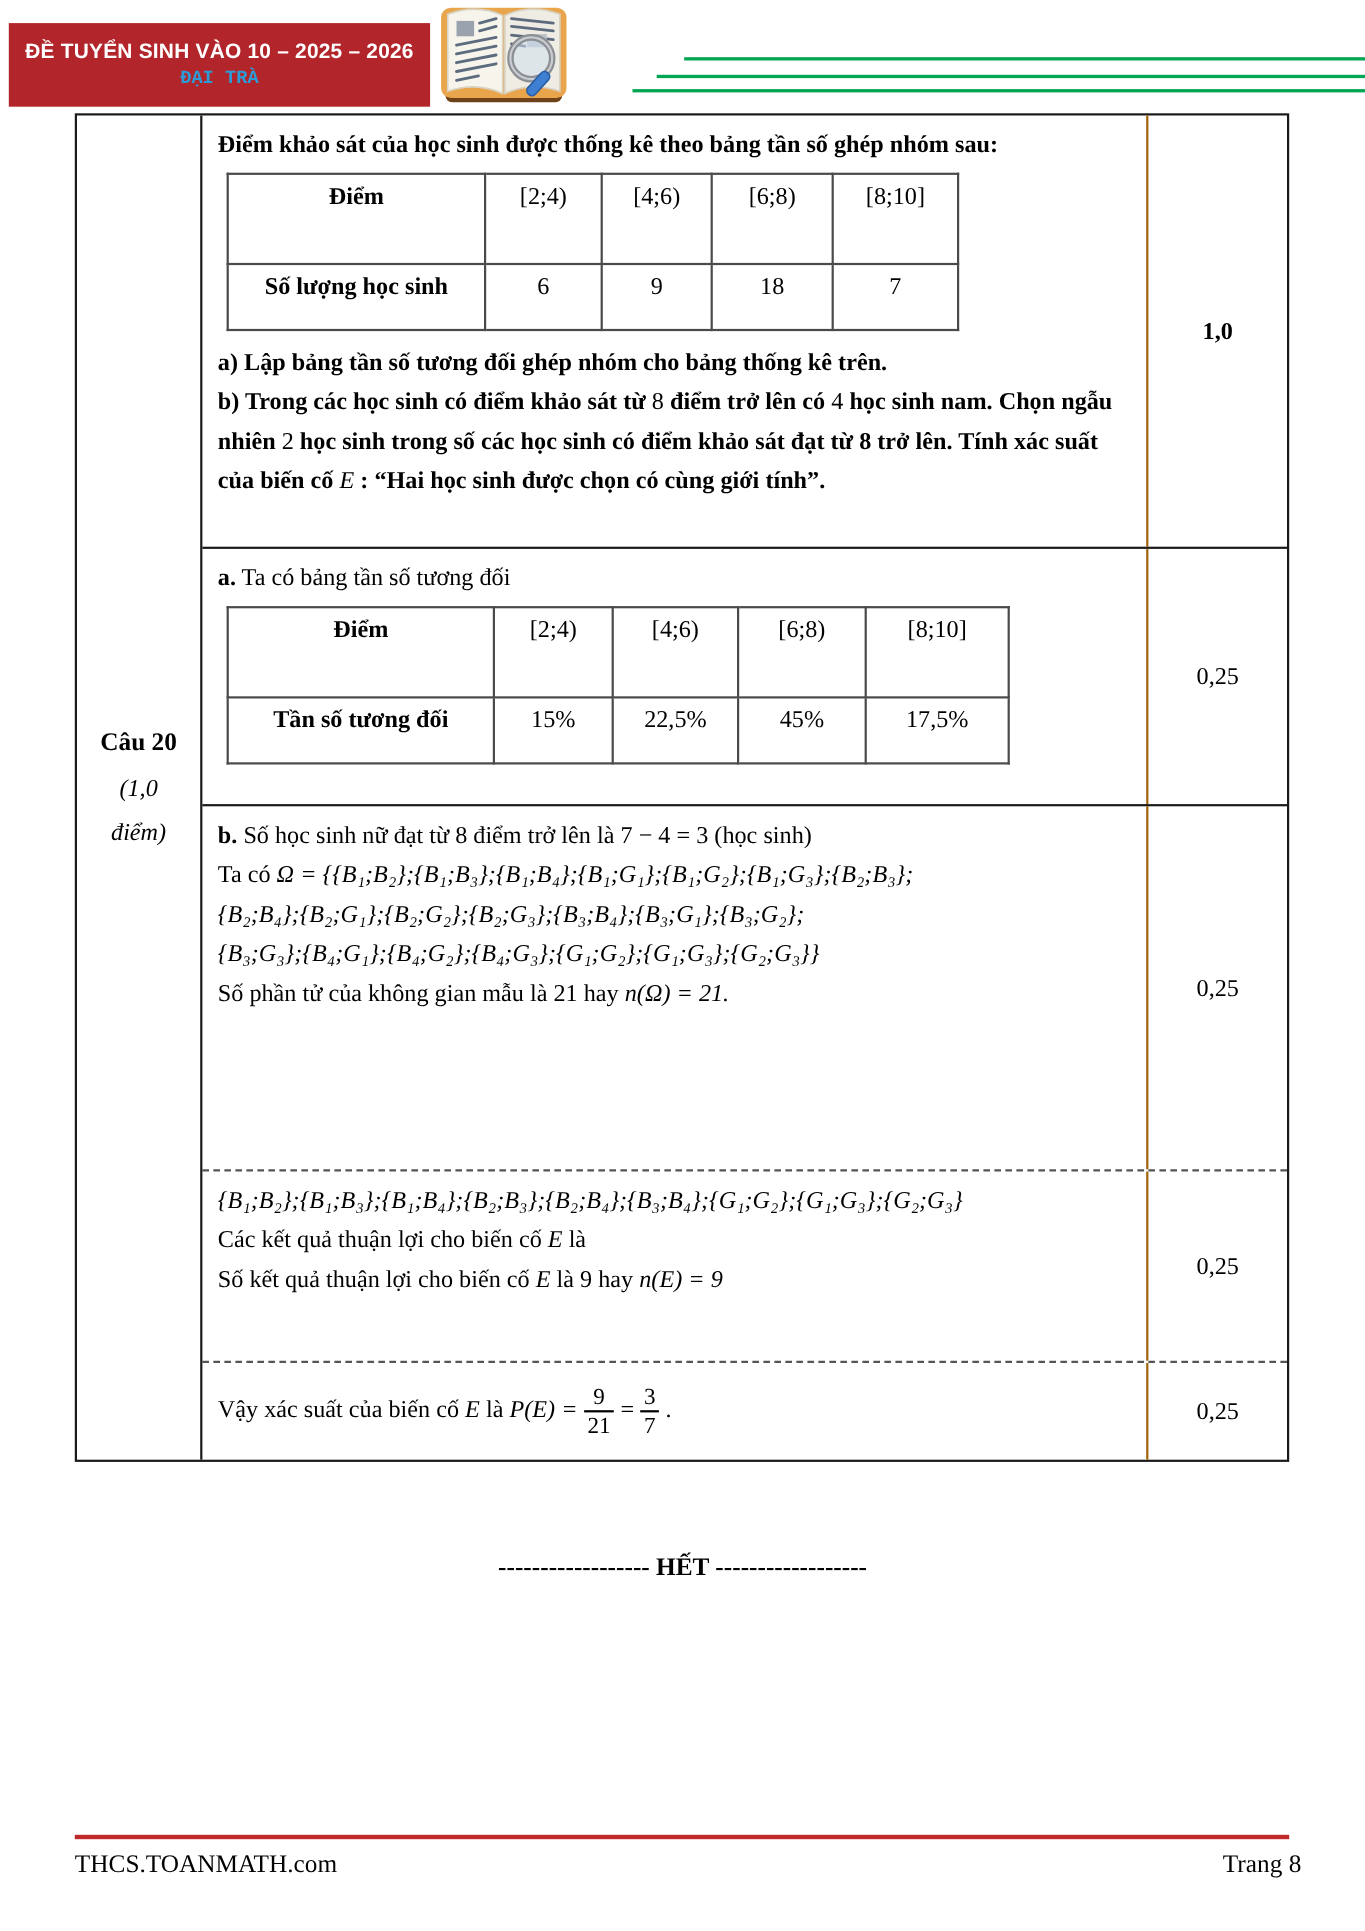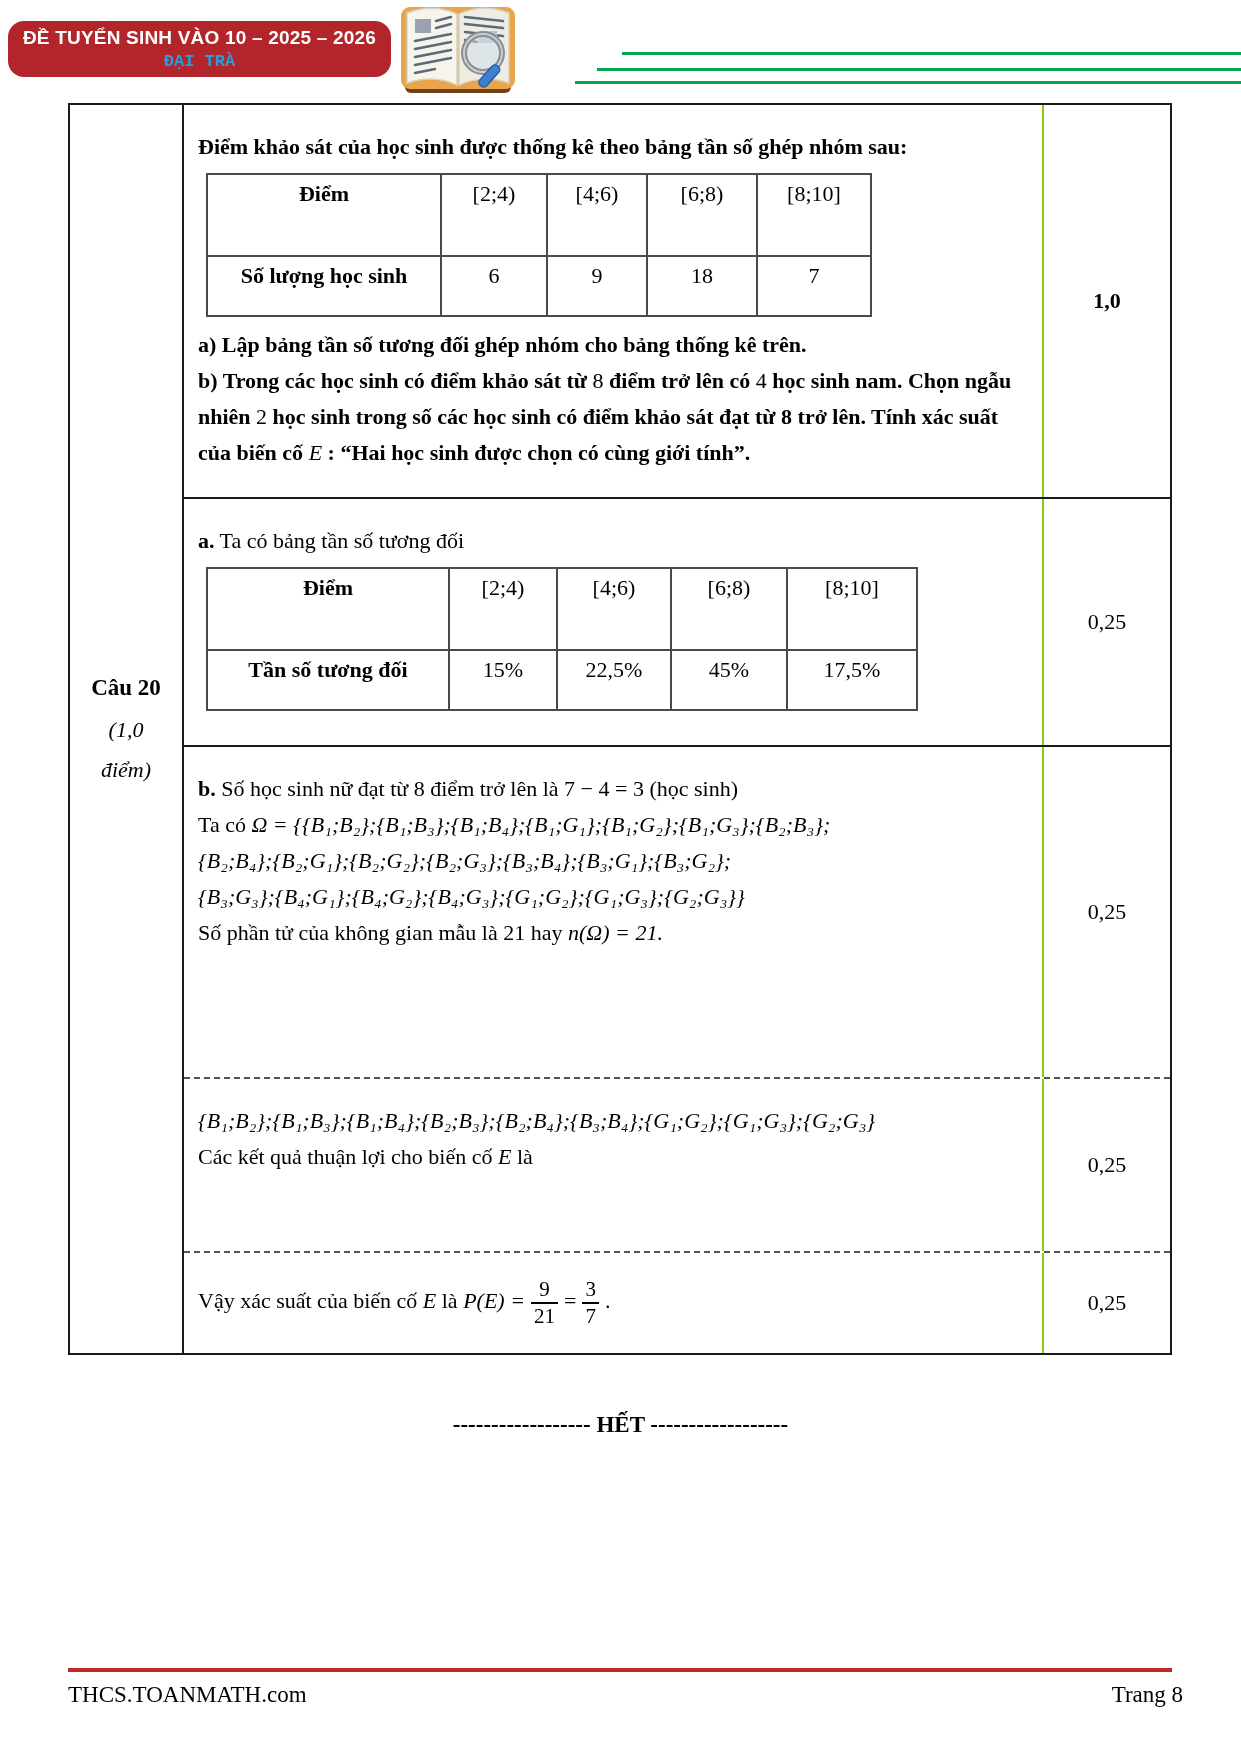--- a/index.html
+++ b/index.html
@@ -1,22 +1,22 @@
 <!DOCTYPE html>
 <html style="--banner_bg: #b2262b; --banner_sub: #2b9cd8; --green_line: #00a651; --footer_line: #c02a2a;"><head>
 <meta charset="utf-8">
 <style>
   html,body{margin:0;padding:0;background:#ffffff;}
   .page{position:relative;width:1241px;height:1755px;background:#fff;overflow:hidden;
         font-family:"Liberation Serif","DejaVu Serif",serif;color:#000;}
 
   
-  .banner{position:absolute;left:8px;top:21px;width:383px;height:56px;
+  .banner{position:absolute;left:8px;top:21px;width:383px;height:76px;
           background:var(--banner_bg,#b2262b);display:flex;flex-direction:column;
-          justify-content:center;align-items:center;gap:3px;border-radius:16px;}
+          justify-content:center;align-items:center;gap:3px;}
   .banner .l1{font-family:"Liberation Sans","DejaVu Sans",sans-serif;font-weight:bold;
               font-size:19px;color:#ffffff;letter-spacing:.2px;white-space:nowrap;}
   .banner .l2{font-family:Liberation Mono, monospace;font-weight:bold;
               font-size:17px;color:var(--banner_sub,#2b9cd8);}
   .book-icon{position:absolute;left:391px;top:1px;width:134px;height:98px;}
   .gline{position:absolute;right:0;height:3px;background:var(--green_line,#00a651);}
   .gl1{top:52px;left:622px;}
   .gl2{top:68px;left:597px;}
   .gl3{top:81px;left:575px;}
 
@@ -24,21 +24,21 @@
   .otable{position:absolute;left:68px;top:103px;width:1104px;box-sizing:border-box;
           border:2px solid #1a1a1a;display:flex;background:#fff;}
   .qcol{width:112px;flex:0 0 112px;border-right:2px solid #1a1a1a;display:flex;
         flex-direction:column;justify-content:center;align-items:center;line-height:1.85;}
   .qid{font-weight:bold;font-size:23px;}
   .qnote{font-style:italic;font-size:22px;}
   .rows{flex:1;display:flex;flex-direction:column;}
   .row{display:flex;}
   .row.solid{border-top:2px solid #1a1a1a;}
   .row.dashed{border-top:2px dashed #555;}
-  .content{flex:1;border-right:2px solid #84cc16;padding:24px 14px;box-sizing:border-box;}
+  .content{flex:1;border-right:2px solid #a16207;padding:8px 14px;box-sizing:border-box;}
   .score{width:126px;flex:0 0 126px;display:flex;align-items:center;justify-content:center;
          font-size:22px;}
   .r1{min-height:392px;}
   .r2{min-height:232px;}
   .r3{min-height:330px;}
   .r4{min-height:172px;}
   .r5{min-height:88px;}
 
   .content p{margin:0;font-size:22px;line-height:36px;}
   .b{font-weight:bold;}
@@ -183,20 +183,21 @@
           <p class="mline"><span class="it">{B₃;G₃};{B₄;G₁};{B₄;G₂};{B₄;G₃};{G₁;G₂};{G₁;G₃};{G₂;G₃}}</span></p>
           <p class="mline"><span>Số phần tử của không gian mẫu là 21 hay </span><span class="it">n(Ω) = 21.</span></p>
         </div>
         <div class="score">0,25</div>
       </div>
 
       <div class="row r4 dashed">
         <div class="content">
           <p class="mline"><span class="it">{B₁;B₂};{B₁;B₃};{B₁;B₄};{B₂;B₃};{B₂;B₄};{B₃;B₄};{G₁;G₂};{G₁;G₃};{G₂;G₃}</span></p>
           <p class="mline"><span>Các kết quả thuận lợi cho biến cố </span><span class="it">E</span><span> là</span></p>
+          <p class="mline"><span>Số kết quả thuận lợi cho biến cố </span><span class="it">E</span><span> là 9 hay </span><span class="it">n(E) = 9</span></p>
         </div>
         <div class="score">0,25</div>
       </div>
 
       <div class="row r5 dashed">
         <div class="content" style="display:flex;align-items:center;">
           <p><span>Vậy xác suất của biến cố </span><span class="it">E</span><span> là </span><span class="it">P(E) =</span><span class="frac">
                 <span class="fnum">9</span>
                 <span class="den">21</span>
               </span><span>=</span><span class="frac">

